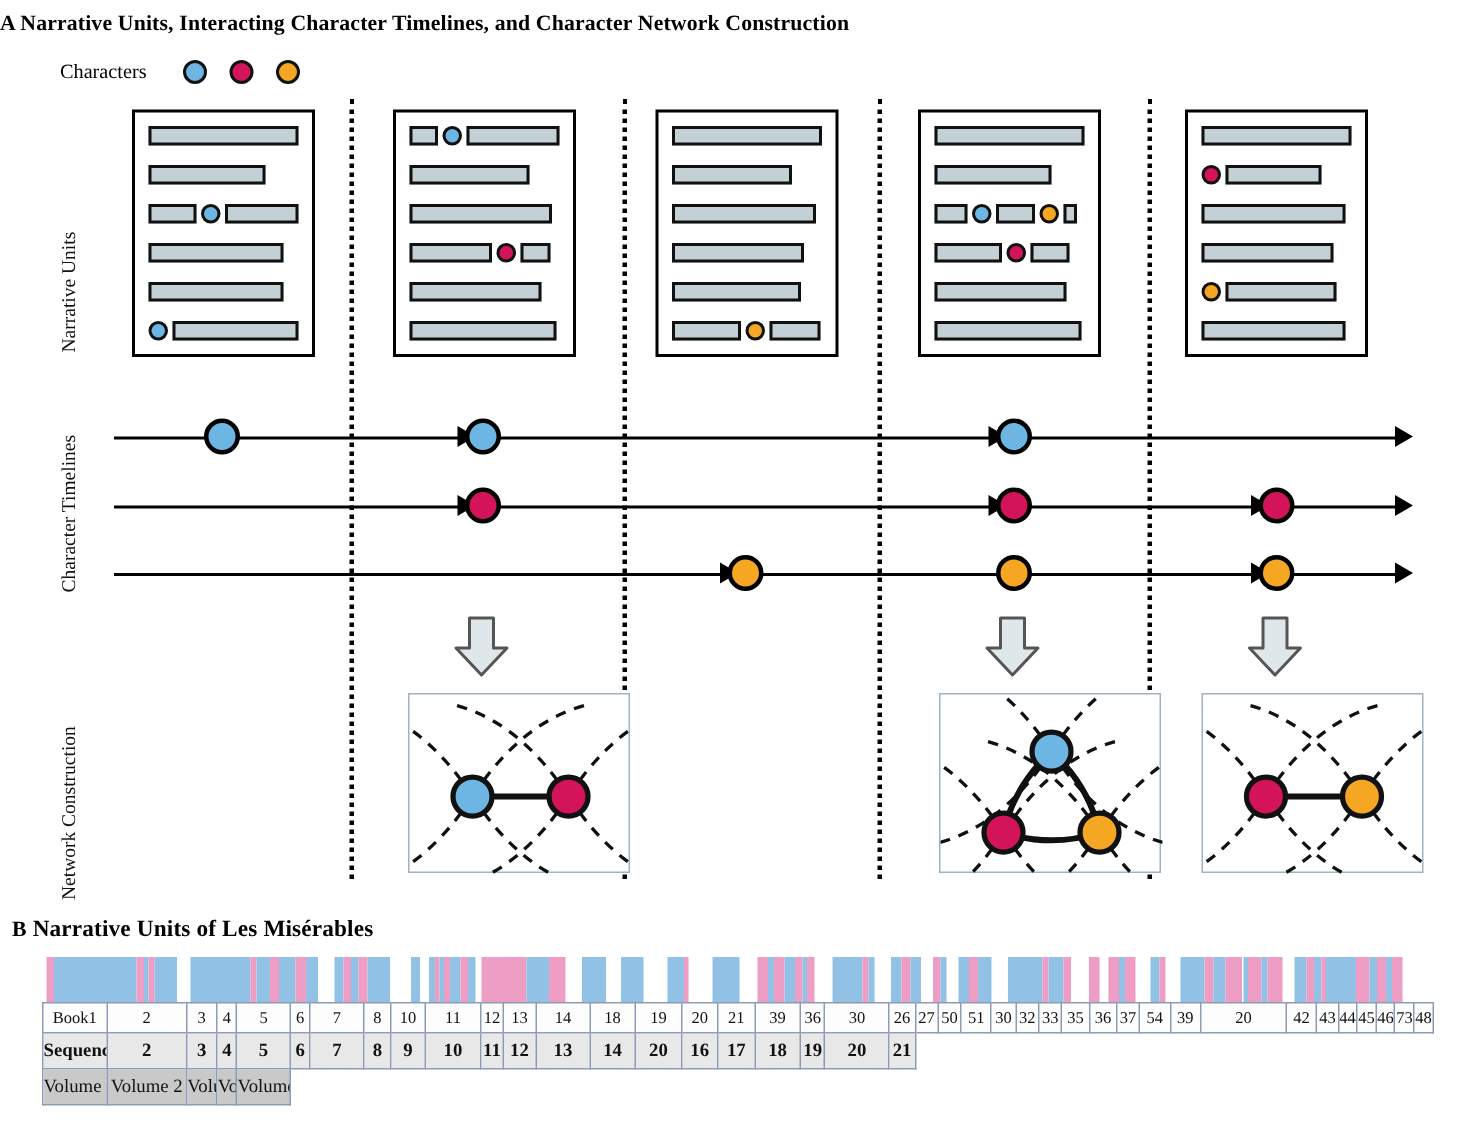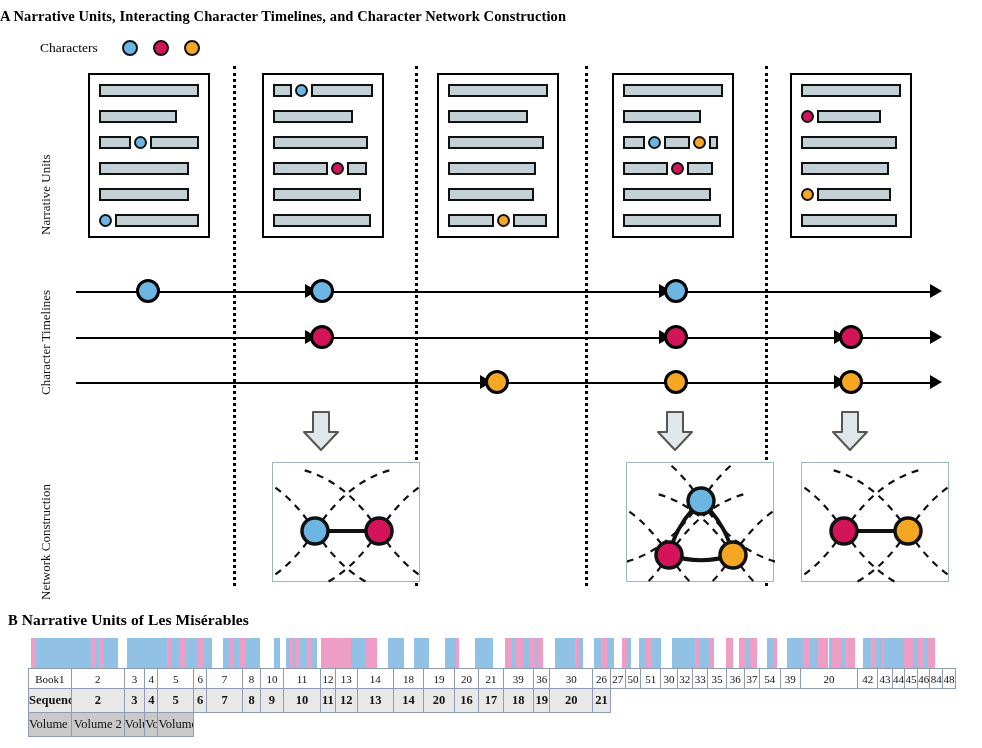--- a/index.html
+++ b/index.html
@@ -475,21 +475,21 @@
           <td style="width: 1.97802%;">36</td>
           <td style="width: 1.64835%;">37</td>
           <td style="width: 2.1978%;">54</td>
           <td style="width: 2.1978%;">39</td>
           <td style="width: 6.15385%;">20</td>
           <td style="width: 2.1978%;">42</td>
           <td style="width: 1.53846%;">43</td>
           <td style="width: 1.36264%;">44</td>
           <td style="width: 1.36264%;">45</td>
           <td style="width: 1.36264%;">46</td>
-          <td style="width: 1.36264%;">84</td>
+          <td style="width: 1.36264%;">73</td>
           <td style="width: 1.36264%;">48</td>
         </tr>
       <tr class="seq-row" id="seq-row">
           <td style="width: 10.4677%;">Sequence 1</td>
           <td style="width: 9.02004%;">2</td>
           <td style="width: 5.902%;">3</td>
           <td style="width: 2.44989%;">4</td>
           <td style="width: 12.0267%;">5</td>
           <td style="width: 3.34076%;">6</td>
           <td style="width: 3.34076%;">7</td>

